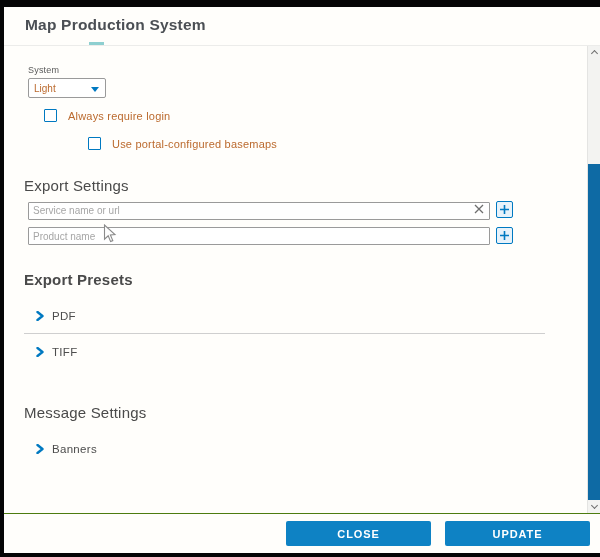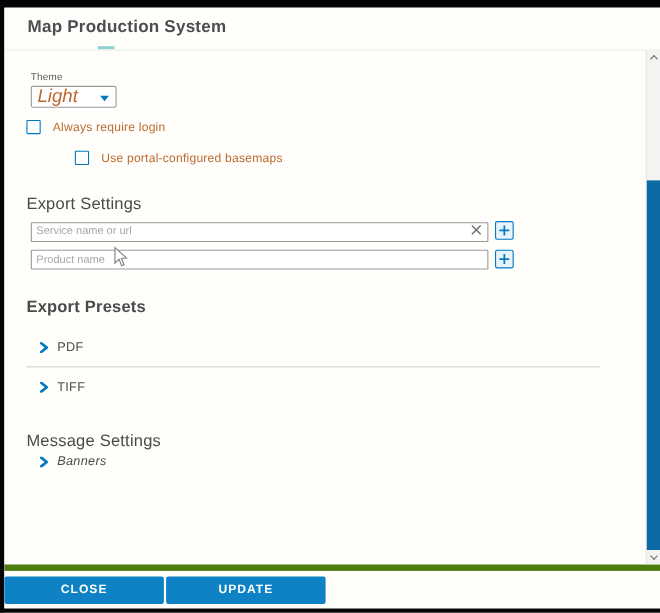--- a/index.html
+++ b/index.html
@@ -15,60 +15,60 @@
 
   .dialog-header { position:relative; height:38px; flex:0 0 38px; background:#fffefb; }
   .dialog-title { position:absolute; left:21px; top:9px; font-size:15.5px; font-weight:600; color:#4b4f54; letter-spacing:.2px; }
   .teal-sliver { position:absolute; left:85px; bottom:0; width:15px; height:3px; background:#8ecfd0; }
 
   .body { position:relative; flex:1 1 auto; border-top:1px solid #ececea; background:#fffefb; overflow:hidden; }
   .content { padding:19px 40px 0 20px; }
 
   .field-label { margin-left:4px; font-size:9px; color:#5a5a5a; letter-spacing:.2px; }
   .dropdown { position:relative; margin:3px 0 0 4px; width:78px; height:20px; border:1px solid #9a9a9a; border-radius:2px; background:#fff; display:flex; align-items:center; cursor:default; }
-  .dropdown-value { padding-left:5px; font-size:17px; color:var(--label-orange,#bb6a2e);font-style:italic; }
+  .dropdown-value { padding-left:5px; font-size:10px; color:var(--label-orange,#bb6a2e); }
   .caret-down { position:absolute; right:6px; top:8px; width:0; height:0; border-left:4px solid transparent; border-right:4px solid transparent; border-top:5px solid var(--accent-blue,#0079c1); }
 
-  .check-row { display:flex; align-items:flex-end; margin-left:0; }
+  .check-row { display:flex; align-items:flex-end; margin-left:20px; }
   .check-row.first { margin-top:11px; }
   .check-row + .check-row { margin-top:15px;padding-left:44px; }
   .checkbox { width:13px; height:13px; border:1.6px solid var(--accent-blue,#0079c1); border-radius:1px; background:#fff; flex:0 0 13px; }
   .check-label { margin-left:11px; font-size:11px; color:var(--label-orange,#bb6a2e); letter-spacing:.2px; }
 
   .section-heading { font-size:15px; color:#4a4a4a; letter-spacing:.2px; }
   .h-service { margin-top:27px; }
   .h-product { margin-top:47px; }
   .h-export  { margin-top:26px;font-weight:bold; }
-  .h-message { margin-top:32px; }
+  .h-message { margin-top:44px; }
 
   .input-row { display:flex; align-items:center; margin:6px 0 0 4px; }
-  .text-input-wrap { position:relative; width:416px; }
+  .text-input-wrap { position:relative; width:462px; }
   .text-input { width:100%; height:18px; border:1px solid #9a9a9a; border-radius:1px; background:#fff; font-family:"Liberation Sans",sans-serif; font-size:10px; color:#444; padding:0 20px 0 4px; }
   .text-input::placeholder { color:#a6a6a6; }
   .clear-x { position:absolute; right:6px; top:4px; width:10px; height:10px; cursor:pointer; }
   .plus-btn { margin-left:6px; width:17px; height:17px; border:1px solid var(--accent-blue,#0079c1); border-radius:2px; background:#e7f2fa; display:flex; align-items:center; justify-content:center; cursor:pointer; }
 
   .expand-row { display:flex; align-items:center; margin:9px 0 0 11px; height:16px; cursor:pointer; }
   .chev-right { width:10px; height:10px; flex:0 0 10px; }
   .expand-label { margin-left:7px; font-size:11.5px; color:#4d4d4d; letter-spacing:.3px; }
   .pdf-row { margin-top:20px; }
   .hr-div { margin:9px 15px 0 0; border:none; border-top:1px solid #cfcfcf; height:0; }
   .tiff-row { margin-top:10px; }
-  .banners-row { margin-top:3px;font-style:italic; }
+  .banners-row { margin-top:20px; }
 
   
   .scrollbar { position:absolute; right:0; top:0; bottom:0; width:13px; background:#f3f3f1; border-left:1px solid #e4e4e2; display:flex; flex-direction:column; }
   .sb-btn { height:13px; flex:0 0 13px; background:#f3f3f1; position:relative; cursor:pointer; }
   .sb-chev { position:absolute; left:3.5px; width:5px; height:5px; border-left:1.4px solid #6f6f6f; border-top:1.4px solid #6f6f6f; }
   .sb-btn.up .sb-chev { top:5px; transform:rotate(45deg); }
   .sb-btn.down .sb-chev { top:3px; transform:rotate(225deg); }
   .sb-track { flex:1 1 auto; position:relative; background:#f3f3f1; cursor:pointer; }
   .sb-thumb { position:absolute; left:0; right:0; top:105px; bottom:0; background:var(--scrollbar-thumb,#0e6aa4); }
 
-  .dialog-footer { flex:0 0 40px; height:40px; border-top:6px solid #4d7c0f; background:#fffefb; display:flex; align-items:center; padding-right:10px; gap:2px; }
+  .dialog-footer { flex:0 0 40px; height:40px; border-top:1px solid #4d7c0f; background:#fffefb; display:flex; align-items:center; justify-content:flex-end; padding-right:10px; gap:14px; }
   .btn { width:145px; height:25px; border:none; border-radius:2px; background:var(--button-blue,#0e82c4); color:#fff; font-family:"Liberation Sans",sans-serif; font-size:11px; font-weight:bold; letter-spacing:.9px; cursor:pointer; }
 
   .cursor { position:absolute; left:103px; top:224px; pointer-events:none; }
 </style>
 </head>
 <body>
 
 <div class="app">
   <div class="frame-top"></div>
   <div class="frame-left"></div>
@@ -77,21 +77,21 @@
   <div class="dialog">
 
     <div class="dialog-header">
       <div class="dialog-title">Map Production System</div>
       <div class="teal-sliver"></div>
     </div>
 
     <div class="body">
       <div class="content">
 
-        <div class="field-label">Theme</div>
+        <div class="field-label">System</div>
         <div class="dropdown">
           <span class="dropdown-value">Light</span>
           <span class="caret-down"></span>
         </div>
 
         <div class="check-row first">
           <span class="checkbox"></span>
           <span class="check-label">Always require login</span>
         </div>
         <div class="check-row">

